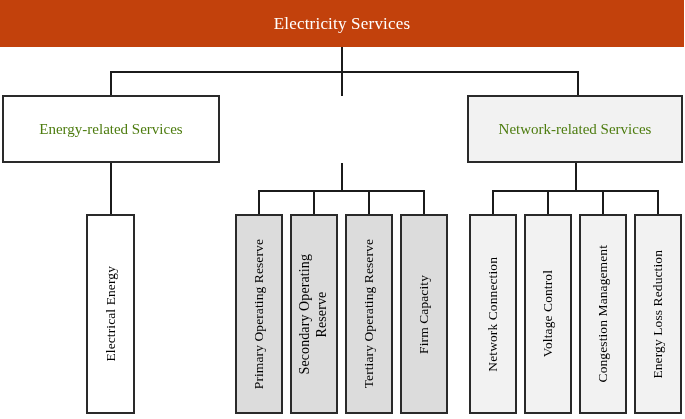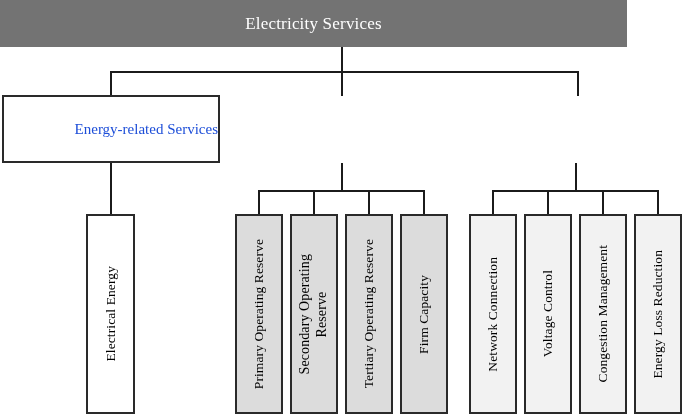--- a/index.html
+++ b/index.html
@@ -14,23 +14,23 @@
     background: #ffffff;
     font-family: "Liberation Serif", "DejaVu Serif", serif;
     overflow: hidden;
   }
 
   
   .root-banner {
     position: absolute;
     left: 0;
     top: 0;
-    width: 627px;
+    width: 684px;
     height: 47px;
-    background: #737373;
+    background: #c2410c;
     color: #ffffff;
     display: flex;
     align-items: center;
     justify-content: center;
     font-size: 17px;
     letter-spacing: 0.2px;
   }
 
   
   .vline {
@@ -44,23 +44,23 @@
     height: 2px;
   }
 
   
   .l2box {
     position: absolute;
     border: 2px solid #2a2a2a;
     box-sizing: border-box;
     display: flex;
     align-items: center;
-    justify-content: flex-end;
+    justify-content: center;
     font-size: 15px;
-    color: #1d4ed8;
+    color: #4d7c0f;
     text-align: center;
   }
   .fill-white { background: #ffffff; }
   .fill-gray  { background: #dcdcdc; }
   .fill-offwhite { background: #f2f2f2; }
 
   
   .leafbox {
     position: absolute;
     border: 2px solid #2a2a2a;
@@ -95,20 +95,23 @@
   <div class="hline" style="left:110px; top:71px; width:468px;"></div>
   <div class="vline" style="left:110px; top:71px; height:25px;"></div>
   <div class="vline" style="left:341px; top:71px; height:25px;"></div>
   <div class="vline" style="left:577px; top:71px; height:25px;"></div>
 
   <div class="l2box fill-white" style="left:2px; top:95px; width:218px; height:68px;">
     <span>Energy-related Services</span>
   </div>
 
 
+  <div class="l2box fill-offwhite" style="left:467px; top:95px; width:216px; height:68px;">
+    <span>Network-related Services</span>
+  </div>
 
   <div class="vline" style="left:110px; top:163px; height:51px;"></div>
 
   <div class="vline" style="left:341px; top:163px; height:29px;"></div>
   <div class="hline" style="left:258px; top:190px; width:167px;"></div>
   <div class="vline" style="left:258px; top:190px; height:24px;"></div>
   <div class="vline" style="left:313px; top:190px; height:24px;"></div>
   <div class="vline" style="left:368px; top:190px; height:24px;"></div>
   <div class="vline" style="left:423px; top:190px; height:24px;"></div>
 

